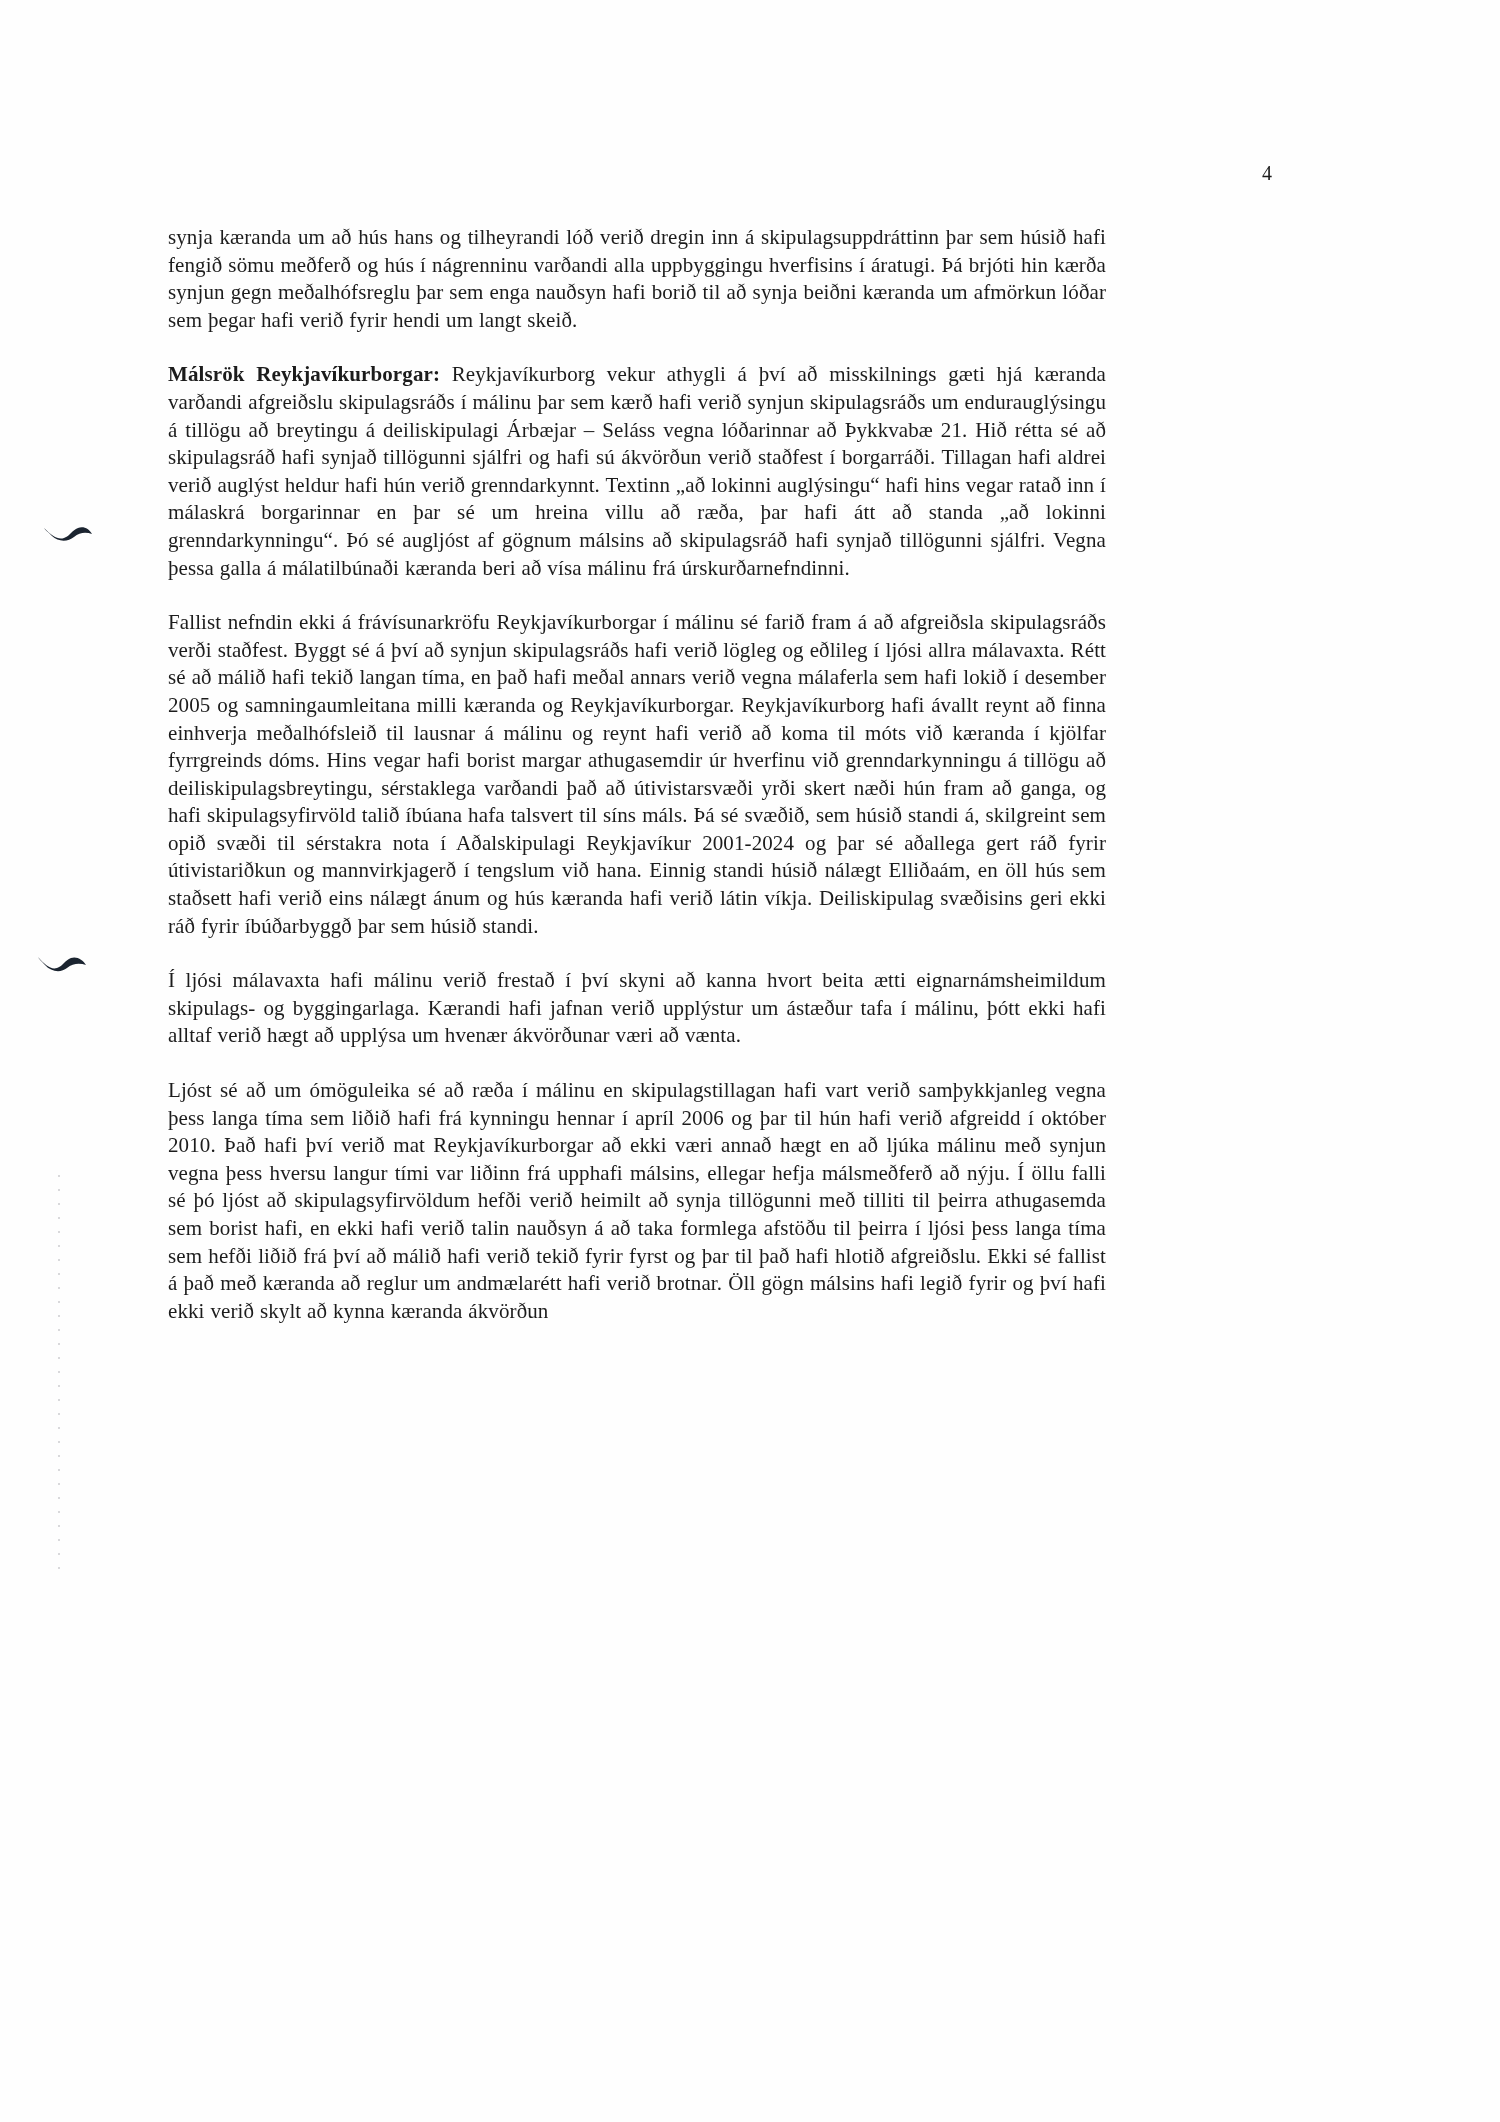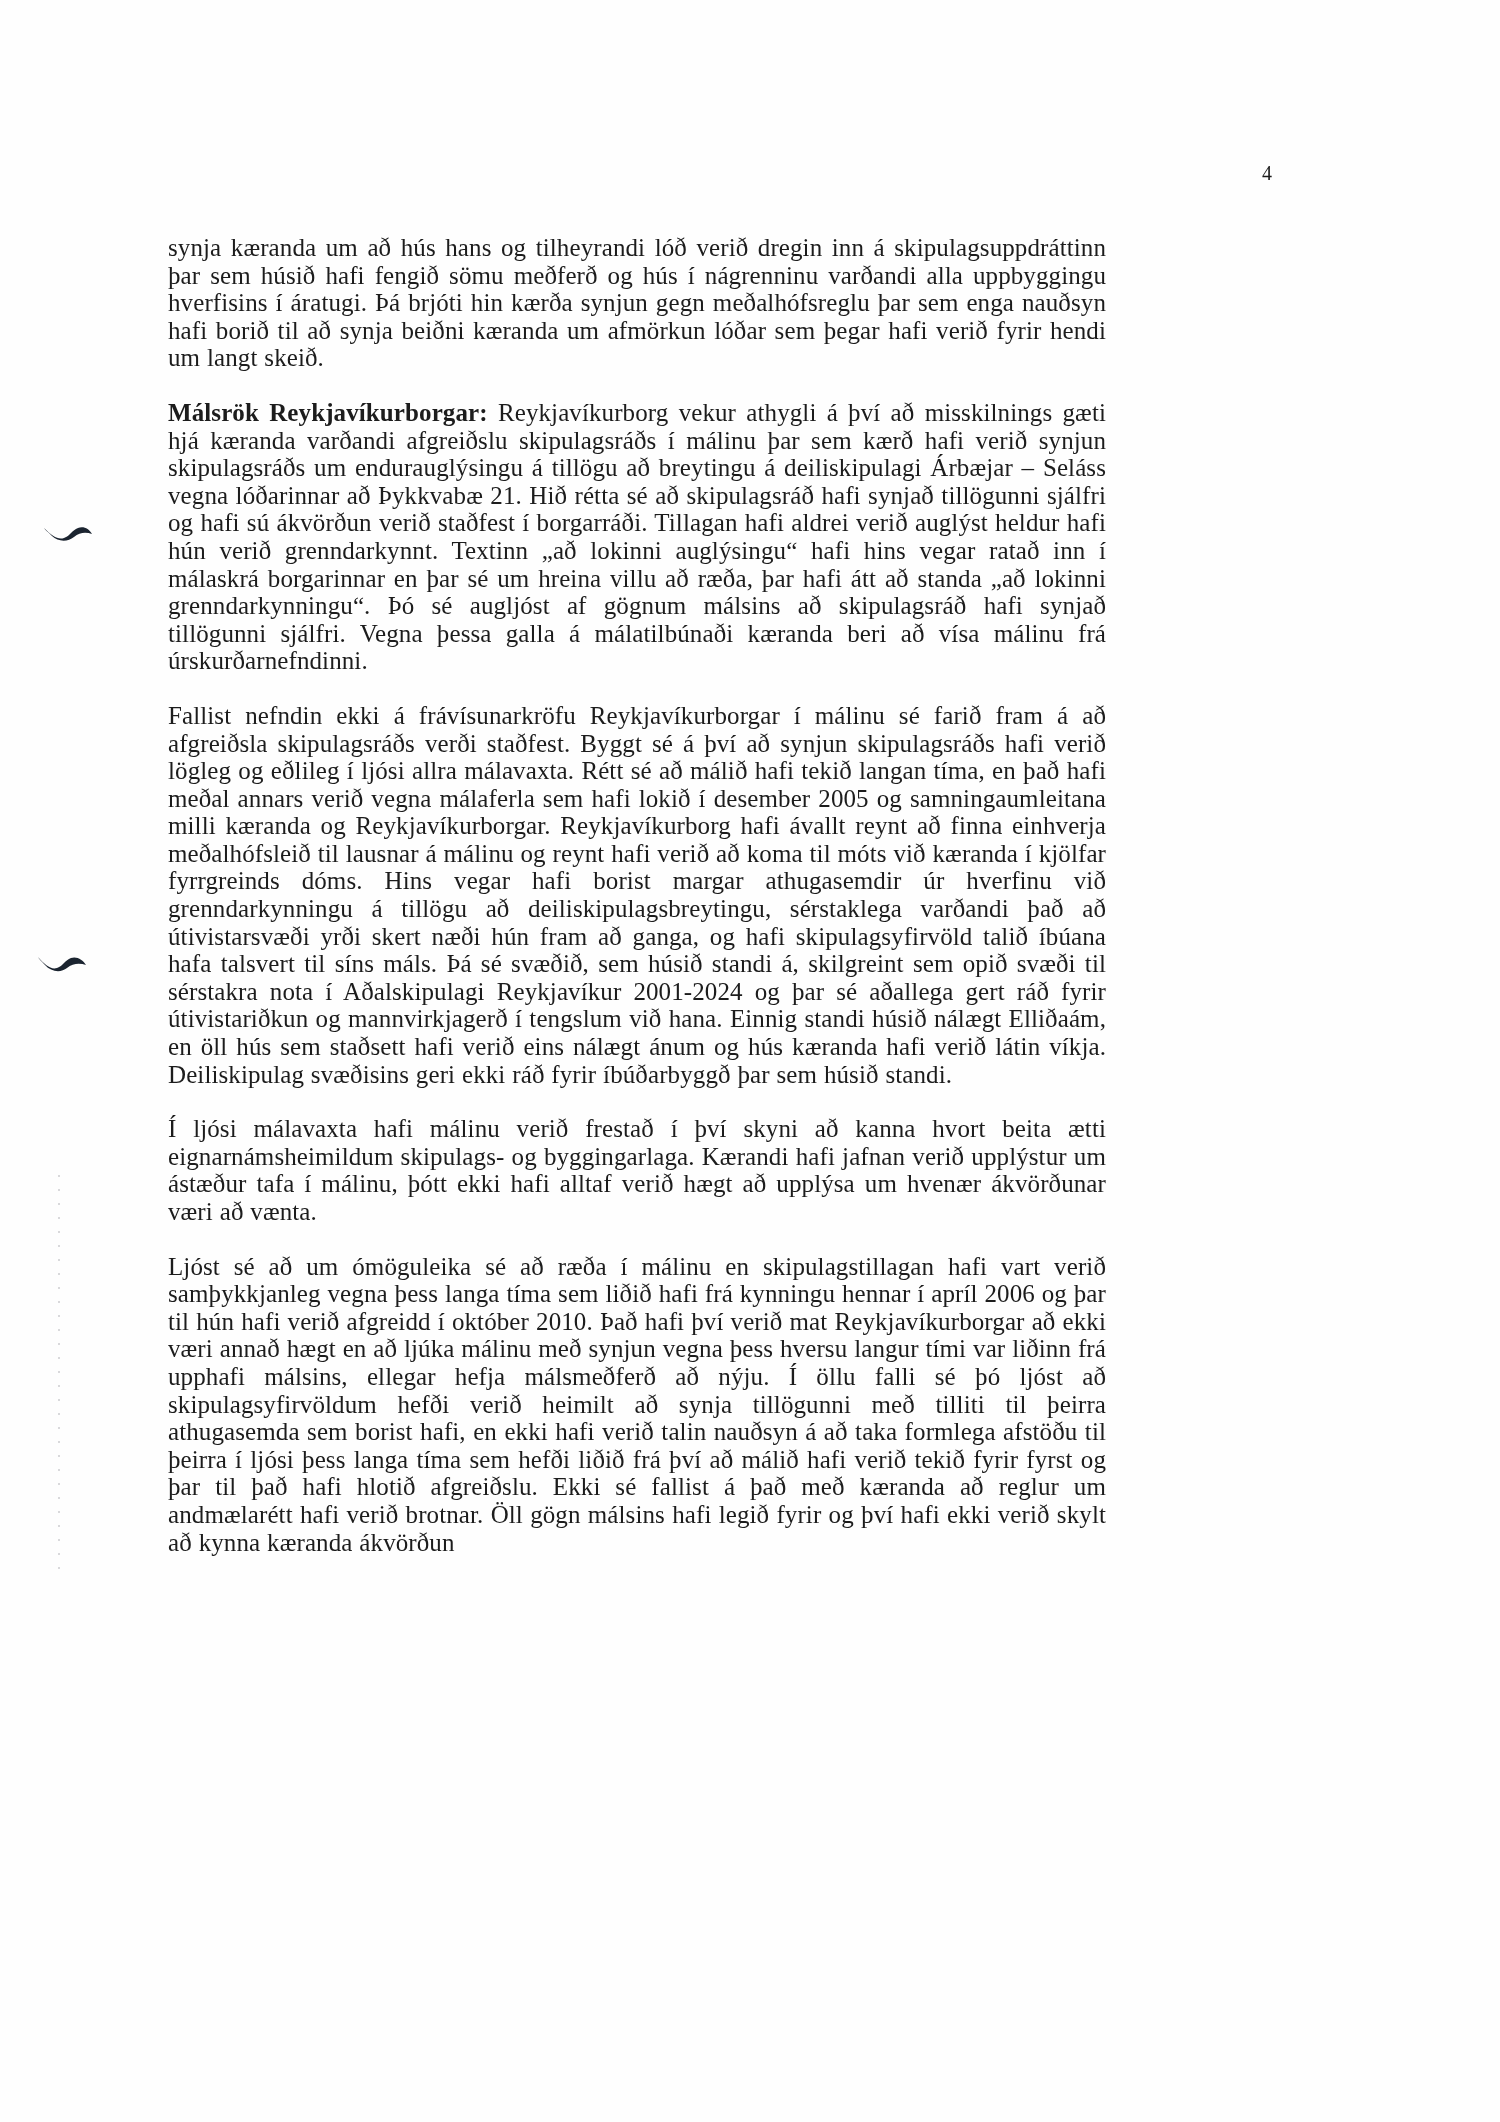--- a/index.html
+++ b/index.html
@@ -23,22 +23,22 @@
     font-size: 20px;
     color: #1c1c1c;
   }
   .content {
     position: absolute;
     left: 168px;
     top: 224px;
     width: 938px;
   }
   .content p {
-    margin: 10px 0 27px 0;
-    font-size: 25px;
+    margin: 0 0 27px 0;
+    font-size: 21px;
     line-height: 27.6px;
     text-align: justify;
     letter-spacing: 0.1px;
     word-spacing: 0.5px;
   }
   .content p strong {
     font-weight: bold;
     font-family: Liberation Serif, serif;
   }
   .margin-mark {

